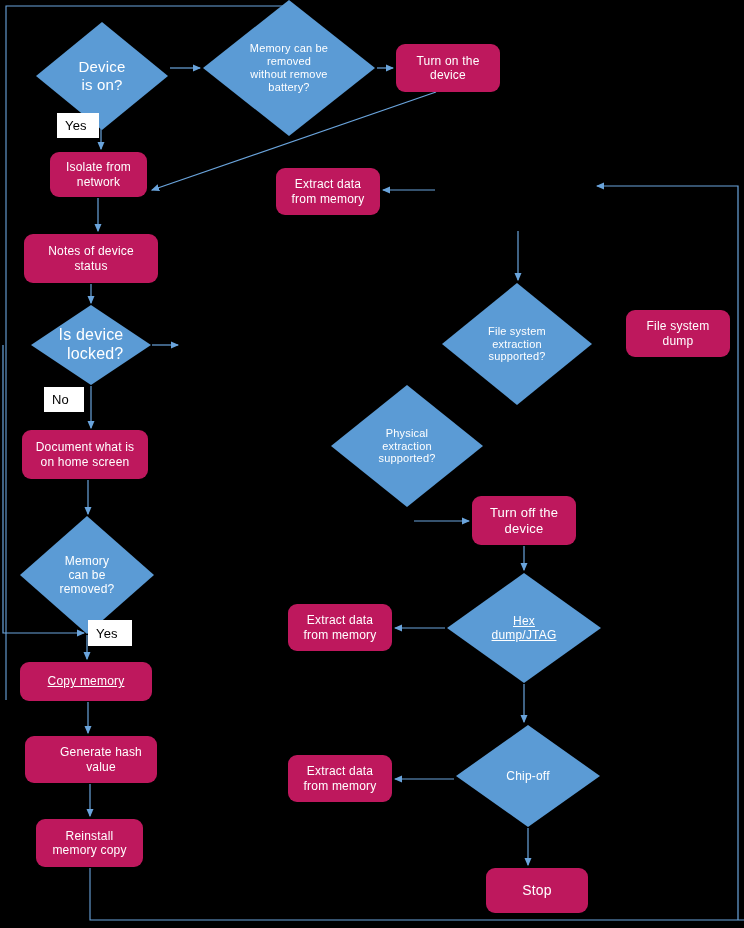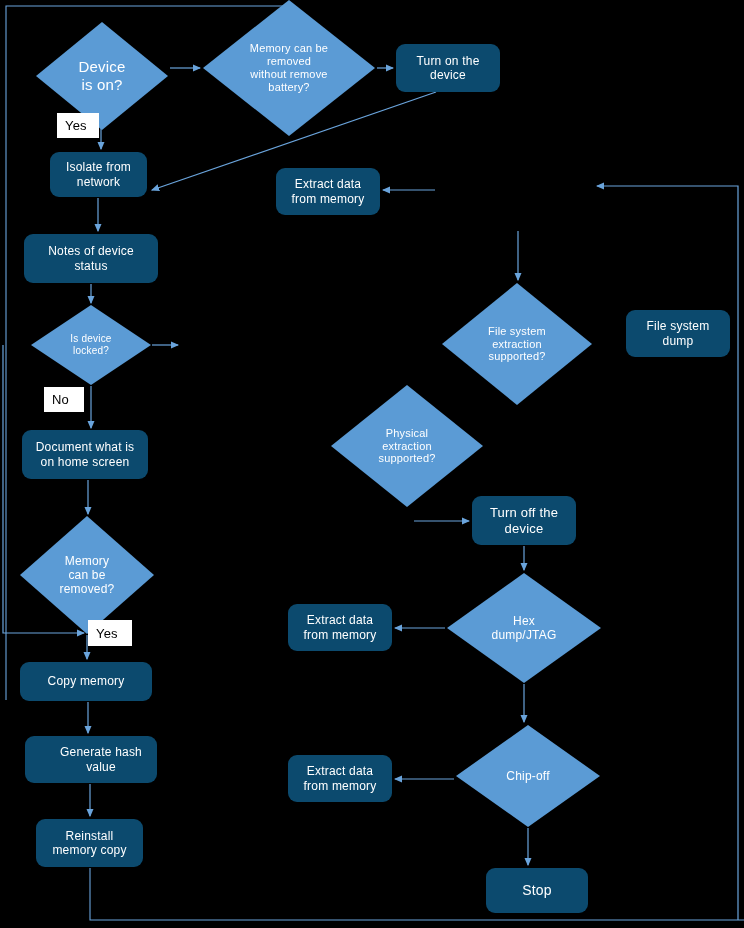--- a/index.html
+++ b/index.html
@@ -29,21 +29,21 @@
     display: flex;
     align-items: center;
     justify-content: center;
     text-align: center;
     color: #ffffff;
     line-height: 1.18;
     white-space: pre-line;
     letter-spacing: 0.2px;
   }
   .proc {
-    background: #0c4a6e;
+    background: #be185d;
     border-radius: 9px;
   }
   .diamond-wrap {
     position: absolute;
     display: flex;
     align-items: center;
     justify-content: center;
   }
   .diamond-shape {
     position: absolute;
@@ -161,47 +161,47 @@
   <div class="diamond-wrap" style="left: 442px; top: 283px; width: 150px; height: 122px; font-size: 11px;">
       <div class="diamond-shape"></div>
       <div class="diamond-label" style="font-size: 11px;">File system
 extraction
 supported?</div>
     </div>
   <div class="node proc" style="left: 626px; top: 310px; width: 104px; height: 47px; font-size: 12px;">File system
 dump</div>
   <div class="diamond-wrap" style="left: 31px; top: 305px; width: 120px; height: 80px; font-size: 12px;">
       <div class="diamond-shape"></div>
-      <div class="diamond-label" style="font-size: 10px;">Is device
+      <div class="diamond-label" style="font-size: 16px; text-align: right;">Is device
 locked?</div>
     </div>
   <div class="diamond-wrap" style="left: 331px; top: 385px; width: 152px; height: 122px; font-size: 11px;">
       <div class="diamond-shape"></div>
       <div class="diamond-label" style="font-size: 11px;">Physical
 extraction
 supported?</div>
     </div>
   <div class="node proc" style="left: 22px; top: 430px; width: 126px; height: 49px; font-size: 12px;">Document what is
 on home screen</div>
   <div class="node proc" style="left: 472px; top: 496px; width: 104px; height: 49px; font-size: 13px;">Turn off the
 device</div>
   <div class="diamond-wrap" style="left: 20px; top: 516px; width: 134px; height: 118px; font-size: 12px;">
       <div class="diamond-shape"></div>
       <div class="diamond-label" style="font-size: 12px;">Memory
 can be
 removed?</div>
     </div>
   <div class="diamond-wrap" style="left: 447px; top: 573px; width: 154px; height: 110px; font-size: 12px;">
       <div class="diamond-shape"></div>
-      <div class="diamond-label" style="font-size: 12px;">Hex
+      <div class="diamond-label" style="font-size: 12px; text-decoration: underline;">Hex
 dump/JTAG</div>
     </div>
   <div class="node proc" style="left: 288px; top: 604px; width: 104px; height: 47px; font-size: 12px;">Extract data
 from memory</div>
-  <div class="node proc" style="left: 20px; top: 662px; width: 132px; height: 39px; font-size: 12px;">Copy memory</div>
+  <div class="node proc" style="left: 20px; top: 662px; width: 132px; height: 39px; font-size: 12px; text-decoration: underline;">Copy memory</div>
   <div class="node proc" style="left: 25px; top: 736px; width: 132px; height: 47px; font-size: 12px; padding-left: 20px;">Generate hash value</div>
   <div class="diamond-wrap" style="left: 456px; top: 725px; width: 144px; height: 102px; font-size: 12px;">
       <div class="diamond-shape"></div>
       <div class="diamond-label" style="font-size: 12px;">Chip-off</div>
     </div>
   <div class="node proc" style="left: 288px; top: 755px; width: 104px; height: 47px; font-size: 12px;">Extract data
 from memory</div>
   <div class="node proc" style="left: 486px; top: 868px; width: 102px; height: 45px; font-size: 14px;">Stop</div>
   <div class="node proc" style="left: 36px; top: 819px; width: 107px; height: 48px; font-size: 12px;">Reinstall
 memory copy</div>

